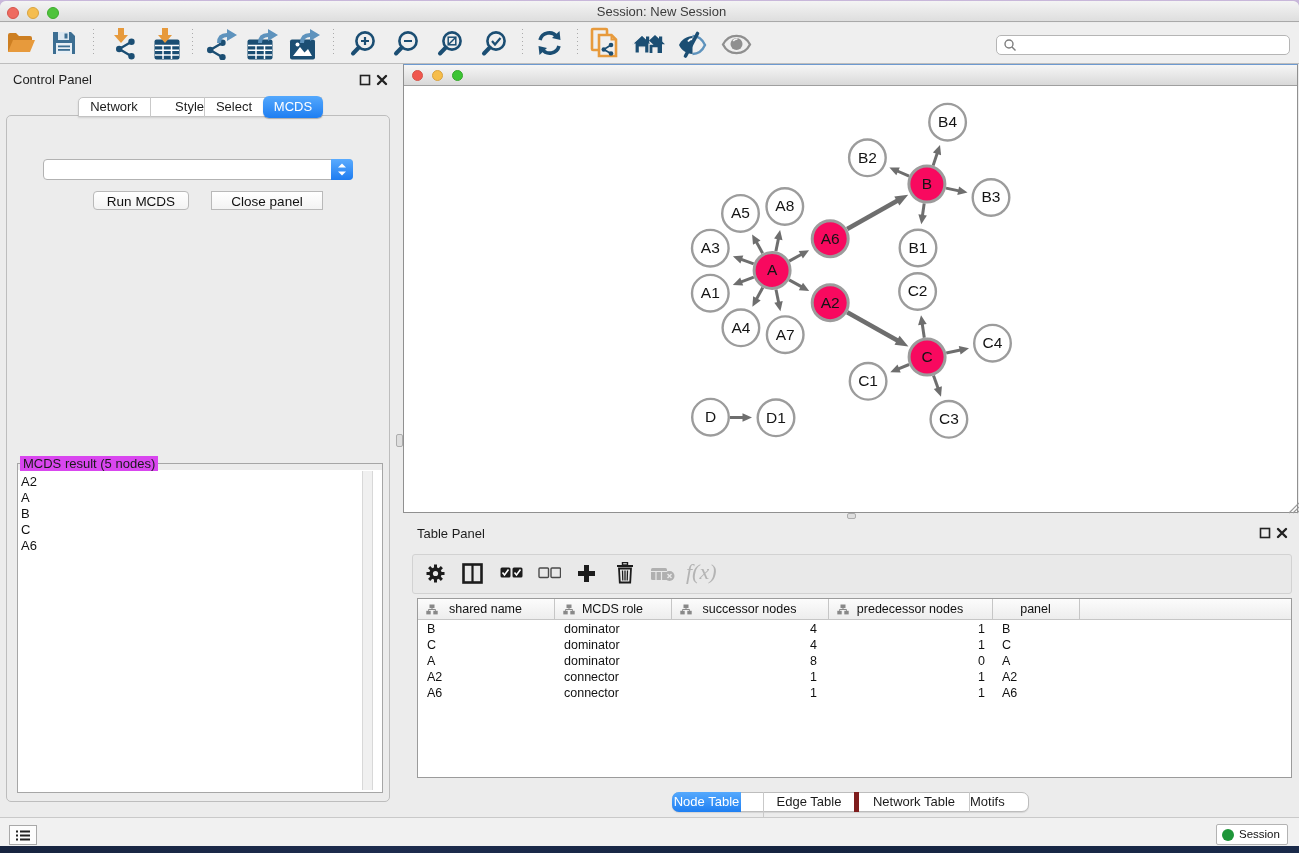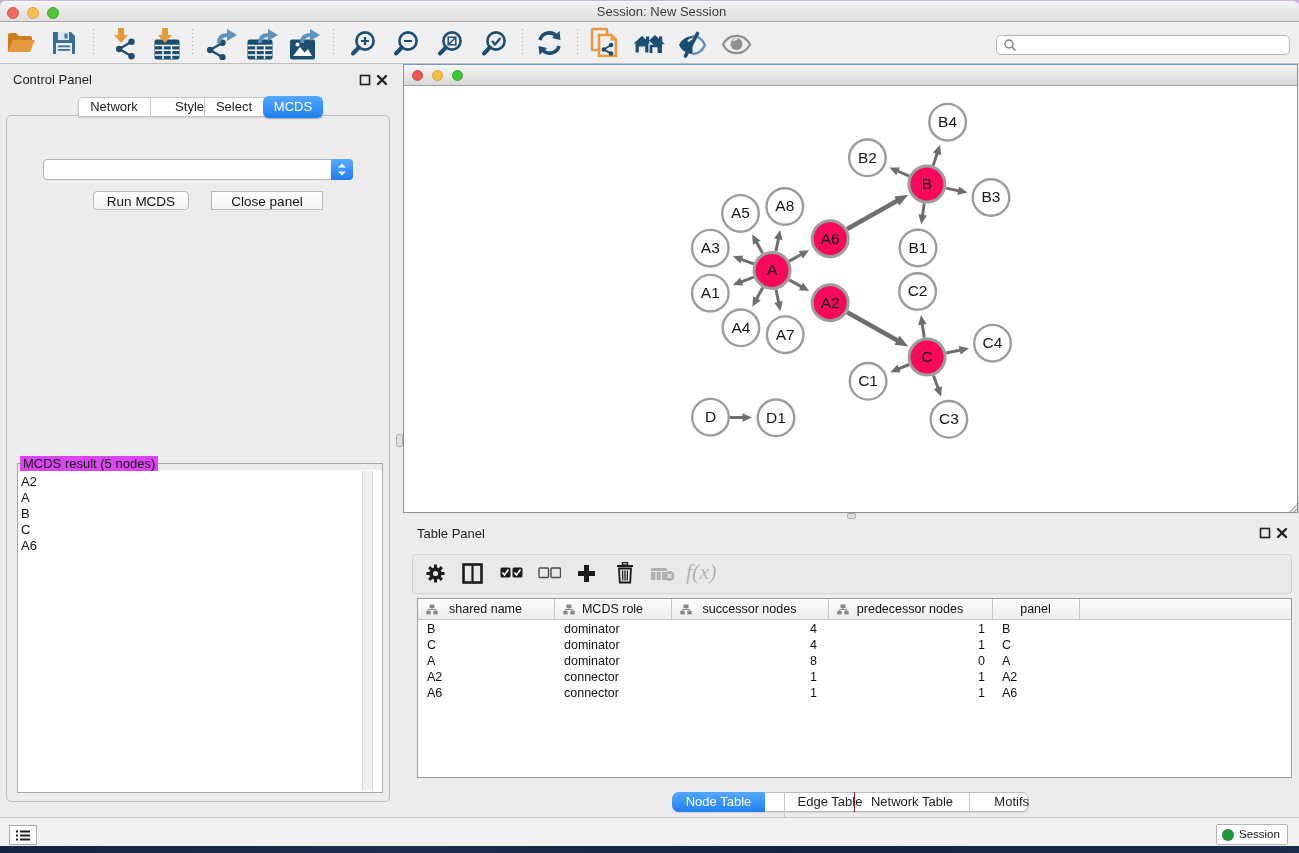--- a/index.html
+++ b/index.html
@@ -382,24 +382,24 @@
       <div class="abs" style="left:564px;top:668px;width:100px;height:16px;line-height:16px;font-size:12.5px;color:#111">connector</div>
       <div class="abs" style="left:700px;top:668px;width:117px;height:16px;line-height:16px;font-size:12.5px;color:#111;text-align:right">1</div>
       <div class="abs" style="left:860px;top:668px;width:125px;height:16px;line-height:16px;font-size:12.5px;color:#111;text-align:right">1</div>
       <div class="abs" style="left:1002px;top:668px;width:70px;height:16px;line-height:16px;font-size:12.5px;color:#111">A2</div>
       <div class="abs" style="left:427px;top:684px;width:120px;height:16px;line-height:16px;font-size:12.5px;color:#111">A6</div>
       <div class="abs" style="left:564px;top:684px;width:100px;height:16px;line-height:16px;font-size:12.5px;color:#111">connector</div>
       <div class="abs" style="left:700px;top:684px;width:117px;height:16px;line-height:16px;font-size:12.5px;color:#111;text-align:right">1</div>
       <div class="abs" style="left:860px;top:684px;width:125px;height:16px;line-height:16px;font-size:12.5px;color:#111;text-align:right">1</div>
       <div class="abs" style="left:1002px;top:684px;width:70px;height:16px;line-height:16px;font-size:12.5px;color:#111">A6</div>
 <div class="abs" style="left:672px;top:791px;width:357px;height:20px;background:#fff;border:1px solid #bdbdbd;border-radius:7px;box-shadow:0 1px 1px rgba(0,0,0,.1)"></div>
-<div class="abs" style="left:672px;top:791px;width:93px;height:20px;line-height:20px;text-align:center;font-size:13px;color:#fff;background:linear-gradient(#55a9fd,#1f7ff2);border-radius:7px 0 0 7px">Node Table</div>
-<div class="abs" style="left:784px;top:791px;width:91px;height:31px;line-height:20px;text-align:center;font-size:13px;color:#1c1c1c;border-left:1px solid #c9c9c9">Edge Table</div>
-<div class="abs" style="left:854px;top:791px;width:115px;height:20px;line-height:20px;text-align:center;font-size:13px;color:#1c1c1c;border-left:1px solid #7f1d1d">Network Table</div>
-<div class="abs" style="left:969px;top:791px;width:60px;height:20px;line-height:20px;text-align:right;font-size:13px;color:#1c1c1c;border-left:1px solid #c9c9c9">Motifs</div>
+<div class="abs" style="left:672px;top:791px;width:69px;height:20px;line-height:20px;text-align:center;font-size:13px;color:#fff;background:linear-gradient(#55a9fd,#1f7ff2);border-radius:7px 0 0 7px">Node Table</div>
+<div class="abs" style="left:763px;top:791px;width:91px;height:31px;line-height:20px;text-align:center;font-size:13px;color:#1c1c1c;border-left:1px solid #c9c9c9">Edge Table</div>
+<div class="abs" style="left:854px;top:791px;width:115px;height:20px;line-height:20px;text-align:center;font-size:13px;color:#1c1c1c;border-left:5px solid #7f1d1d">Network Table</div>
+<div class="abs" style="left:969px;top:791px;width:60px;height:20px;line-height:20px;text-align:left;font-size:13px;color:#1c1c1c;border-left:1px solid #c9c9c9">Motifs</div>
       <div class="abs" style="left:0;top:816px;width:1299px;height:29px;background:#f1f1f1;border-top:1px solid #c9c9c9"></div>
 <div class="abs" style="left:9px;top:824px;width:28px;height:20px;background:#fdfdfd;border:1px solid #a9a9a9"></div>
 <svg class="abs" style="left:16px;top:829px" width="14" height="11" viewBox="0 0 14 11">
         <g fill="#222">
           <rect x="0" y="0.5" width="2" height="2"></rect>
           <rect x="0" y="4.5" width="2" height="2"></rect>
           <rect x="0" y="8.5" width="2" height="2"></rect>
           <rect x="4" y="0.5" width="10" height="2"></rect>
           <rect x="4" y="4.5" width="10" height="2"></rect>
           <rect x="4" y="8.5" width="10" height="2"></rect>

